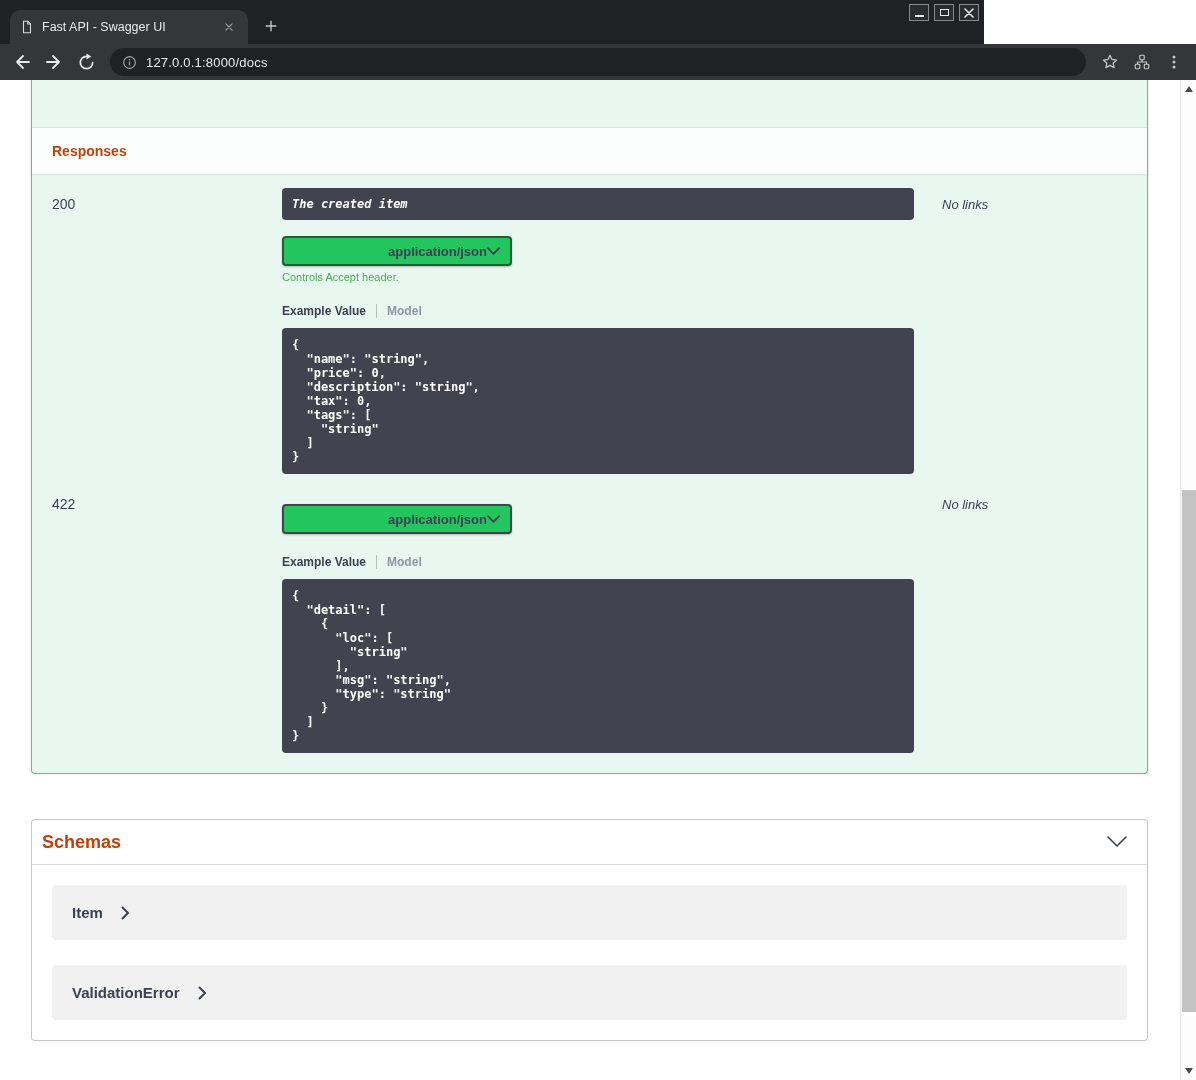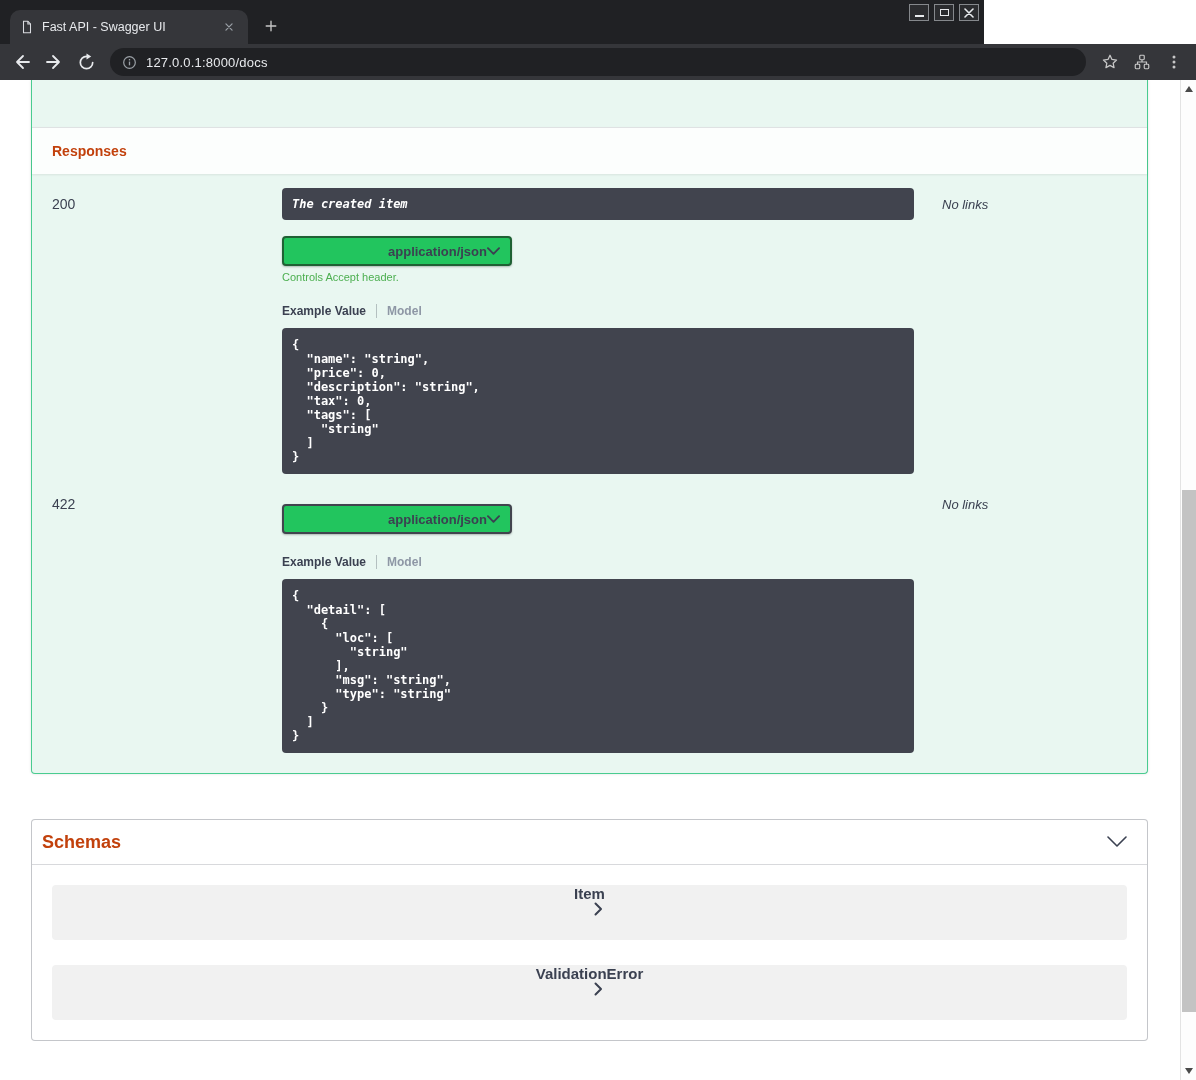--- a/index.html
+++ b/index.html
@@ -60,21 +60,21 @@
   .tab-model { color:#8e97a5; cursor:pointer; }
   .example-pre { margin-top:10px; background:#41444e; border-radius:4px; padding:10px; color:#fff;
                  font-family:"DejaVu Sans Mono",monospace; font-size:12px; line-height:14px; font-weight:600; white-space:pre; }
 
   .schemas { margin:45px 32px 0 31px; background:#fff; border:1px solid rgba(59,65,81,.3); border-radius:4px; }
   .schemas-header { height:45px; display:flex; align-items:center; justify-content:space-between;
                     padding:0 20px 0 10px; border-bottom:1px solid rgba(59,65,81,.2); cursor:pointer; }
   .schemas-title { font-size:18px; font-weight:700; color:#c2410c; }
   .models { padding:20px; }
   .model-row { height:55px; background:#f1f1f1; border-radius:4px; display:flex; align-items:center;
-               padding:0 20px; cursor:pointer;flex-direction:column; }
+               padding:0 20px; cursor:pointer; }
   .model-row + .model-row { margin-top:25px; }
   .model-name { font-size:15px; font-weight:700; color:#3b4151; }
   .model-arrow { margin-left:18px; display:flex; }
 
   
   .scrollbar { position:absolute; top:80px; right:0; width:16px; height:1000px; background:#fdfdfd;
                border-left:1px solid #e3e3e3; }
   .sb-btn { position:absolute; left:0; width:15px; height:14px; display:flex; align-items:center; justify-content:center; }
   .sb-up { top:2px; } .sb-down { bottom:2px; }
   .sb-thumb { position:absolute; top:410px; left:1px; width:14px; height:522px; background:#c3c3c3; }

